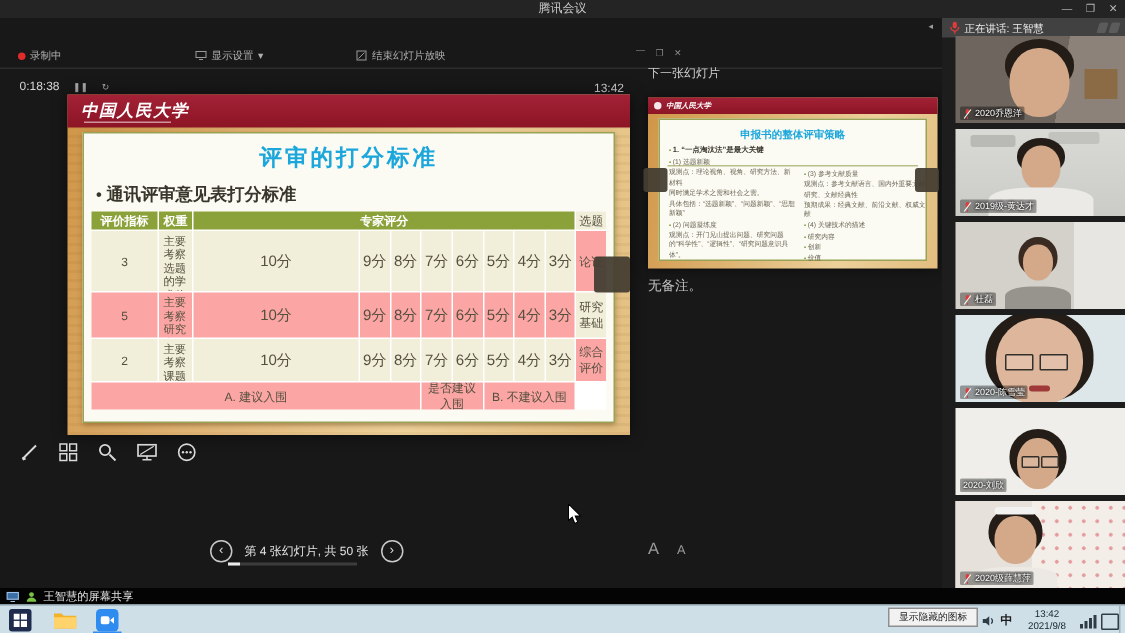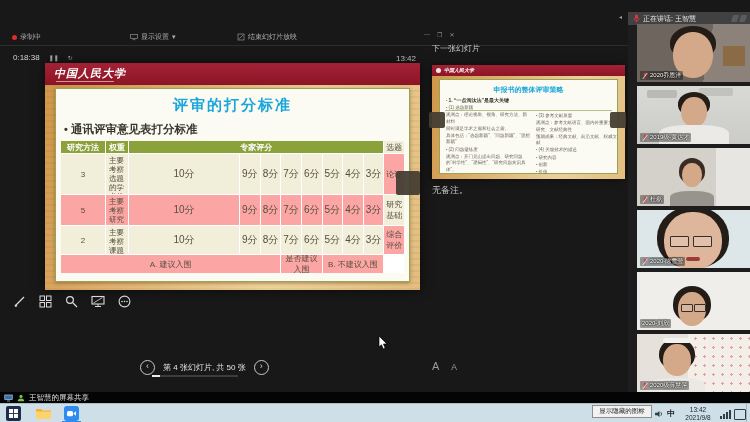--- a/index.html
+++ b/index.html
@@ -126,20 +126,28 @@
   .netbars i{width:2px;background:#2f3d44;display:block;}
   .action{position:absolute;left:734px;top:5px;width:10px;height:9px;border:1px solid #2f3d44;
           border-radius:1px;}
   .desk-strip{position:absolute;left:746px;top:0;height:19px;border-left:1px solid #9fb4bf;width:4px;}
 </style>
 </head>
 <body>
 
 <div class="screen">
 
+  <div class="abs titlebar">
+    <div class="t">腾讯会议</div>
+    <div class="abs winctl">
+      <span>—</span>
+      <span>❐</span>
+      <span>✕</span>
+    </div>
+  </div>
 
   <div class="abs share">
 
     <div class="abs ppt-topbar">
       <div class="item" style="left:12px">
         <span class="recdot"></span>
         <span>录制中</span>
       </div>
       <div class="item" style="left:130px">
         <svg width="8" height="8" viewBox="0 0 12 12">
@@ -174,21 +182,21 @@
       <div class="abs grain"></div>
       <div class="abs band">
         <span class="uni">中国人民大学</span>
         <span class="rule"></span>
       </div>
       <div class="abs card">
         <div class="abs s-title">评审的打分标准</div>
         <div class="abs s-bullet">通讯评审意见表打分标准</div>
 
         <div class="abs tbl">
-          <div class="tc th">研究方法</div>
+          <div class="tc th">评价指标</div>
           <div class="tc th">权重</div>
           <div class="tc th sp8">专家评分</div>
 
           <div class="tc">选题</div>
           <div class="tc">3</div>
           <div class="tc desc">主要考察选题的学术价值或应用价值，对国内外研究状况的总体把握程度</div>
           <div class="tc score">10分</div>
           <div class="tc score">9分</div>
           <div class="tc score">8分</div>
           <div class="tc score">7分</div>

